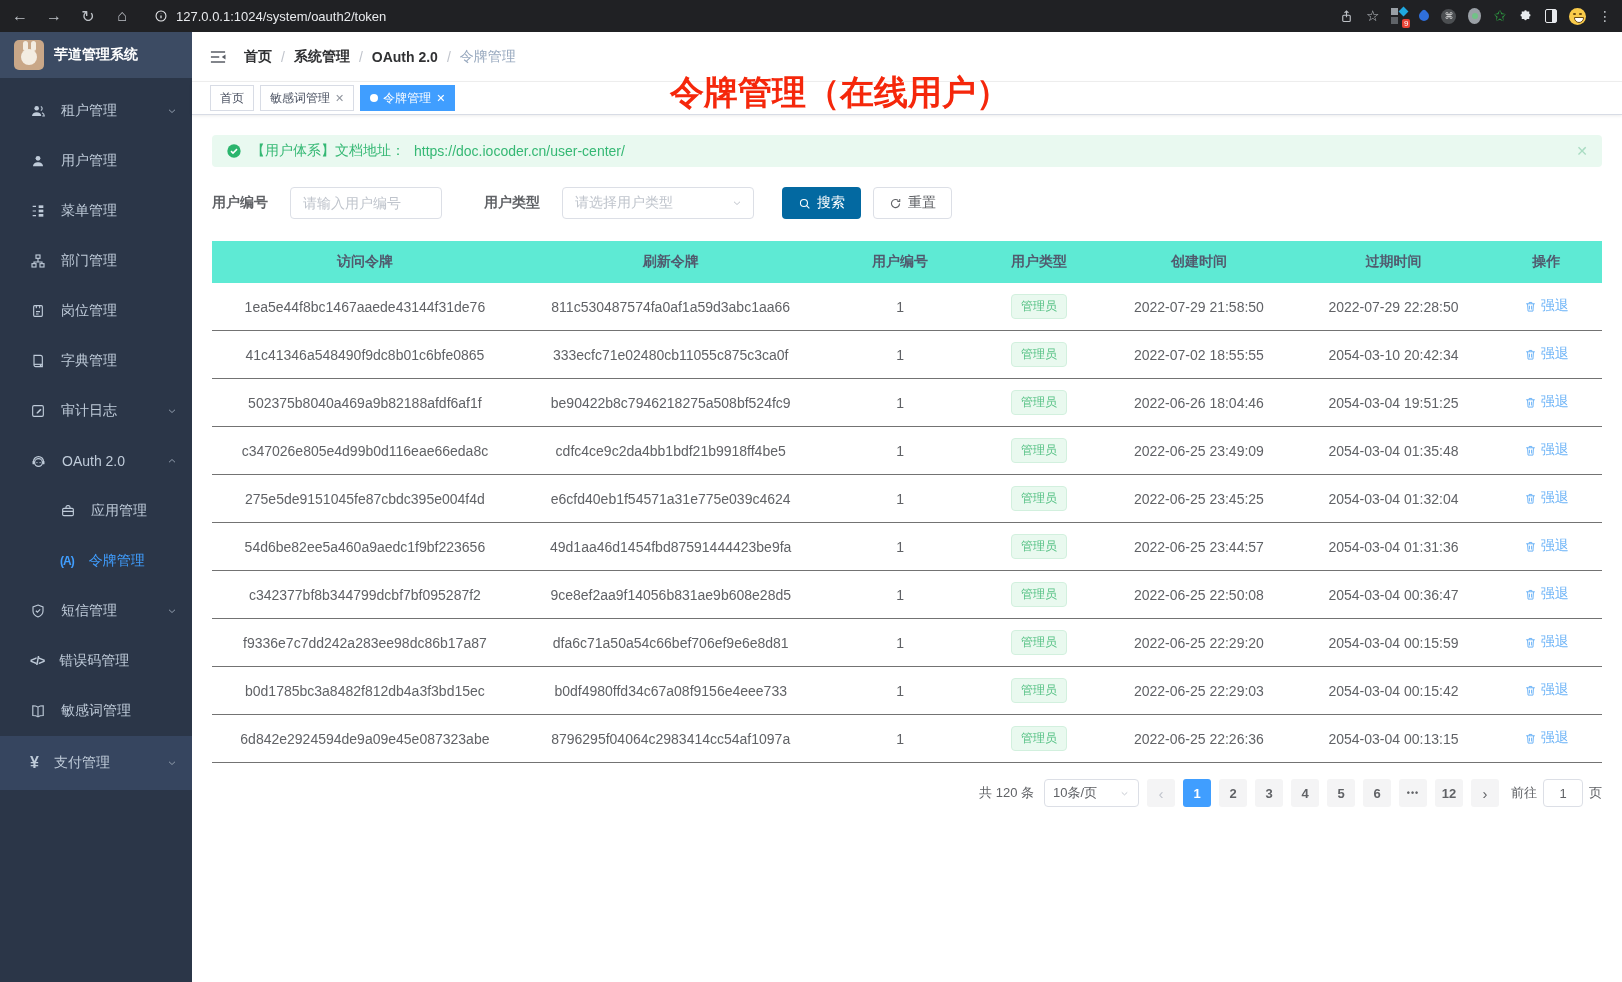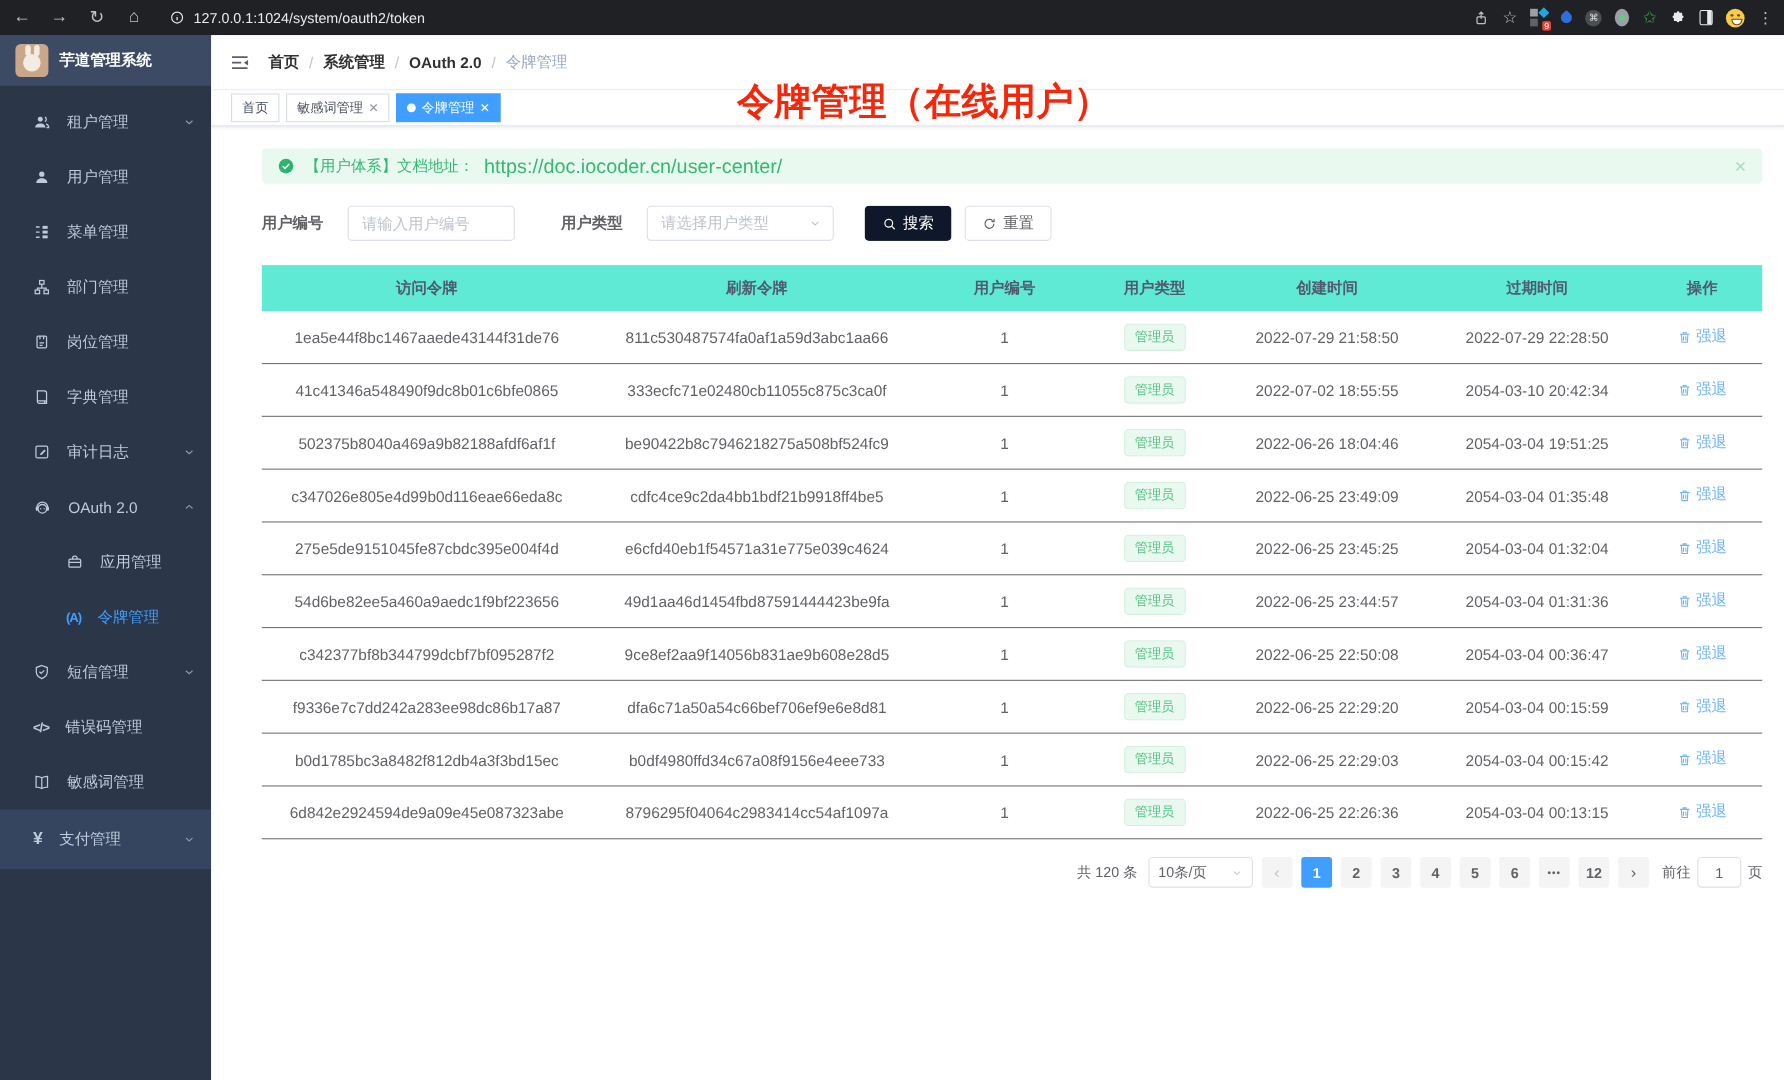--- a/index.html
+++ b/index.html
@@ -69,35 +69,35 @@
 
   .tagsbar { height:33px; display:flex; align-items:center; gap:6px; padding:0 18px; border-bottom:1px solid #d8dce5; box-shadow:0 1px 3px rgba(0,0,0,.08); }
   .tag { height:26px; display:flex; align-items:center; gap:5px; border:1px solid #d8dce5; background:#fff; color:#495060; font-size:12px; padding:0 9px; cursor:pointer; }
   .tag .x { color:#90959e; font-size:11px; }
   .tag.active { background:#409eff; border-color:#409eff; color:#fff; }
   .tag.active .x { color:#fff; }
   .tag-dot { width:8px; height:8px; border-radius:50%; background:#fff; }
 
   .annotation { position:absolute; left:478px; top:38px; font-size:34px; font-weight:600; color:#f5270b; z-index:30; white-space:nowrap; }
 
-  .content { padding:20px 20px 0 20px; flex:1; display:flex; flex-direction:column;margin-left:26px; }
+  .content { padding:20px 20px 0 20px; flex:1; display:flex; flex-direction:column; }
 
   .alert { height:32px; background:#e9f9f0; border-radius:4px; display:flex; align-items:center; gap:9px; padding:0 14px; margin-bottom:20px; }
   .alert-text { font-size:14px; color:#35b874; }
-  .alert-link { font-size:18px; color:#35b874; text-decoration:none; cursor:pointer; }
+  .alert-link { font-size:14px; color:#35b874; text-decoration:none; cursor:pointer; }
   .alert-close { margin-left:auto; color:#a9dcc2; font-size:14px; cursor:pointer; }
 
   .filters { display:flex; align-items:center; margin-bottom:22px; }
   .flabel { font-size:14px; font-weight:700; color:#606266; margin-right:22px; }
   .finput { width:152px; height:32px; border:1px solid #dcdfe6; border-radius:4px; font-size:14px; padding:0 12px; color:#606266; outline:none; margin-right:42px; font-family:inherit; }
   .finput::placeholder { color:#bfc4cc; }
-  .fselect { width:170px; height:32px; border:1px solid #dcdfe6; border-radius:4px; font-size:14px; padding:0 10px 0 12px; color:#bfc4cc; display:flex; align-items:center; margin-right:28px; cursor:pointer; }
+  .fselect { width:192px; height:32px; border:1px solid #dcdfe6; border-radius:4px; font-size:14px; padding:0 10px 0 12px; color:#bfc4cc; display:flex; align-items:center; margin-right:28px; cursor:pointer; }
   .fselect .ph { flex:1; }
   .btn { height:32px; border-radius:4px; font-size:14px; display:flex; align-items:center; gap:6px; padding:0 15px; cursor:pointer; border:1px solid transparent; }
-  .btn-primary { background:#0f172a; color:#fff; margin-right:12px; }
+  .btn-primary { background:#0369a1; color:#fff; margin-right:12px; }
   .btn-plain { background:#fff; border-color:#dcdfe6; color:#606266; }
 
   
   .table { width:100%; font-size:14px; }
   .thead { display:flex; background:#5eead4; height:42px; align-items:center; color:#515a6e; font-weight:700; }
   .trow { display:flex; height:48px; align-items:center; border-bottom:1px solid #737373; color:#606266; }
   .c { text-align:center; padding:0 4px; overflow:hidden; white-space:nowrap; }
   .col-access { width:22%; } .col-refresh { width:22%; } .col-uid { width:11%; }
   .col-type { width:9%; } .col-created { width:14%; } .col-expires { width:14%; } .col-action { width:8%; }
   .badge { display:inline-block; background:#e9f9ef; border:1px solid #d2f0de; color:#55c184; font-size:12px; padding:3px 9px; border-radius:4px; }

